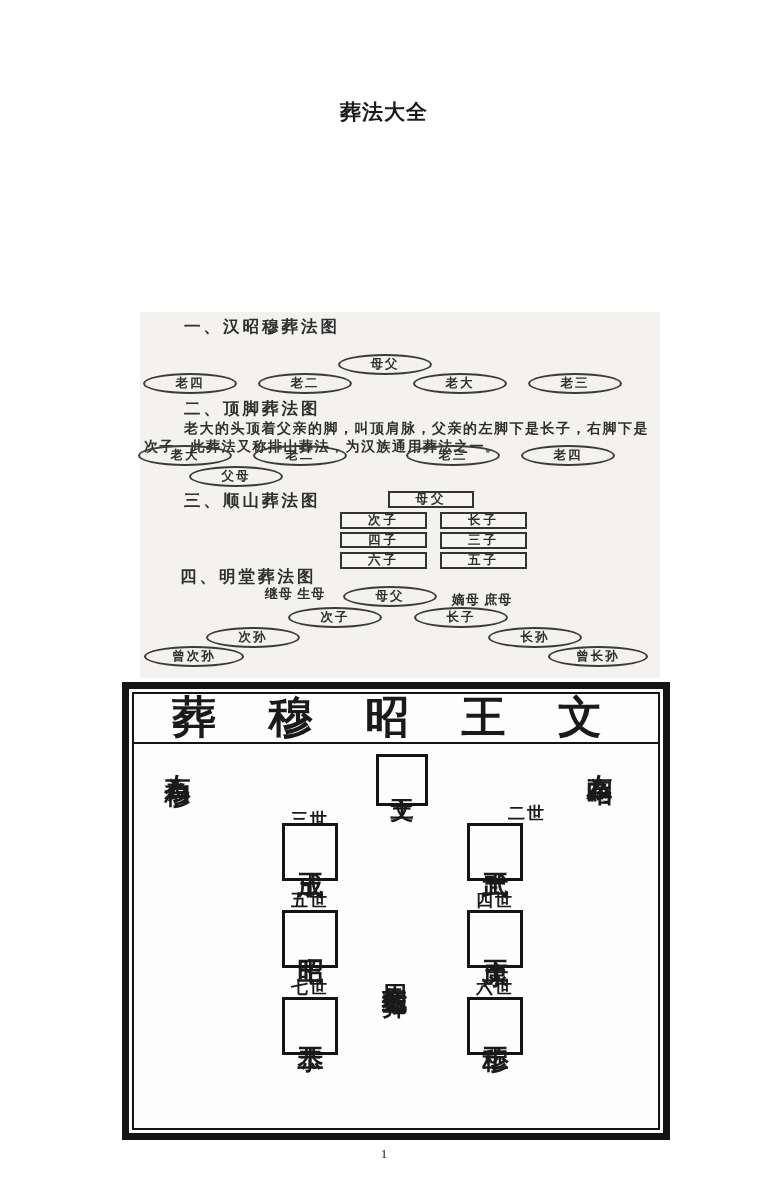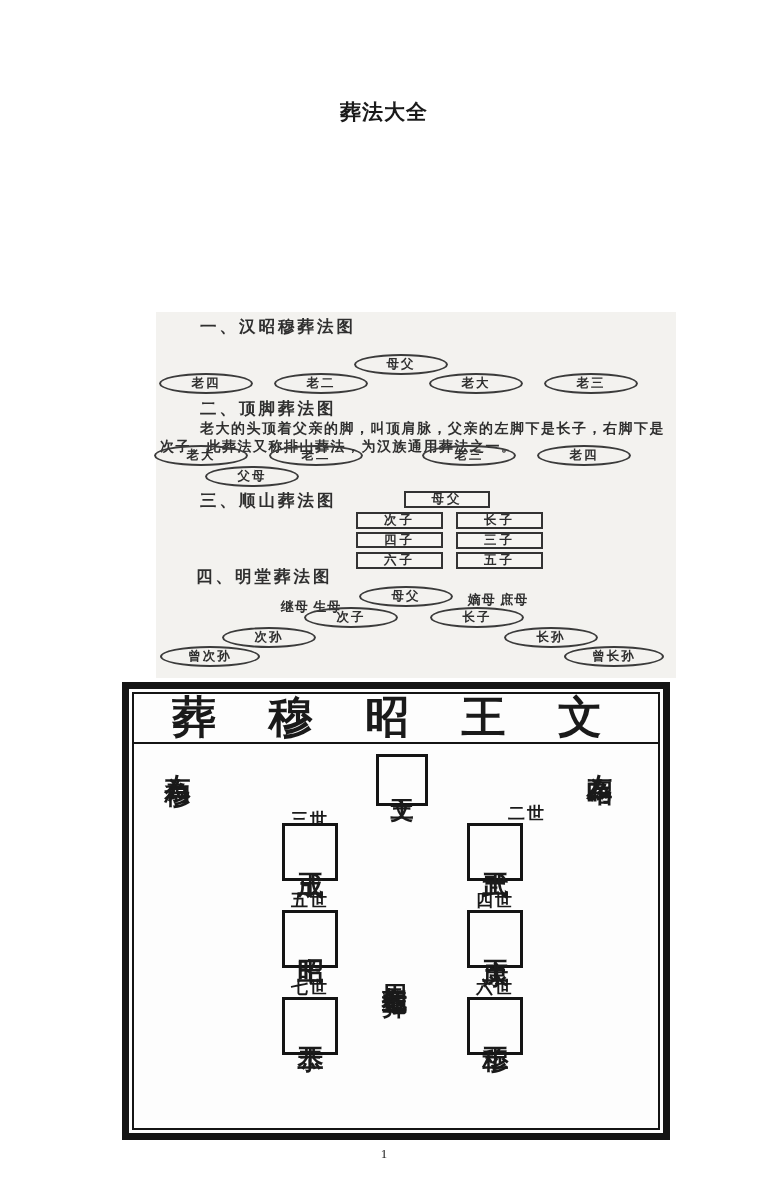--- a/index.html
+++ b/index.html
@@ -14,21 +14,20 @@
   }
   .doc-paragraph {
     position:absolute; left:88px; top:138px; width:598px;
     font-size:17px; line-height:24px; text-align:justify; text-justify:inter-ideograph;
   }
   
   .scan {
     position:absolute; left:140px; top:312px; width:520px; height:366px;
     background:#f3f2ef; color:#2f2f2f;
     font-family:"Liberation Sans", sans-serif;
-    margin-left:16px;
   }
   .scan-heading {
     position:absolute; font-size:16.5px; font-weight:bold; letter-spacing:3px; white-space:nowrap;
   }
   .scan-desc {
     position:absolute; font-size:14px; font-weight:bold; letter-spacing:1.5px; line-height:18px;
   }
   .ellipse {
     position:absolute; width:94px; height:21px; border:2px solid #3b3b3b; border-radius:50%;
     display:flex; align-items:center; justify-content:center;
@@ -109,21 +108,21 @@
     <div class="scan-heading" style="left:44px; top:178px;">三、顺山葬法图</div>
     <div class="sbox" style="left:248px; top:179px; width:86px; height:17px;">母父</div>
     <div class="sbox" style="left:200px; top:200px; width:87px; height:17px;">次子</div>
     <div class="sbox" style="left:300px; top:200px; width:87px; height:17px;">长子</div>
     <div class="sbox" style="left:200px; top:220px; width:87px; height:16px;">四子</div>
     <div class="sbox" style="left:300px; top:220px; width:87px; height:17px;">三子</div>
     <div class="sbox" style="left:200px; top:240px; width:87px; height:17px;">六子</div>
     <div class="sbox" style="left:300px; top:240px; width:87px; height:17px;">五子</div>
 
     <div class="scan-heading" style="left:40px; top:254px;">四、明堂葬法图</div>
-    <div class="flank-label" style="left:155px; top:286px;text-align:center;">继母 生母</div>
+    <div class="flank-label" style="left:155px; top:273px;text-align:center;">继母 生母</div>
     <div class="ellipse" style="left:250px; top:274px;">母父</div>
     <div class="flank-label" style="left:342px; top:279px;">嫡母 庶母</div>
     <div class="ellipse" style="left:195px; top:295px;">次子</div>
     <div class="ellipse" style="left:321px; top:295px;">长子</div>
     <div class="ellipse" style="left:113px; top:315px;">次孙</div>
     <div class="ellipse" style="left:395px; top:315px;">长孙</div>
     <div class="ellipse wide" style="left:54px;  top:334px;">曾次孙</div>
     <div class="ellipse wide" style="left:458px; top:334px;">曾长孙</div>
   </div>
 

